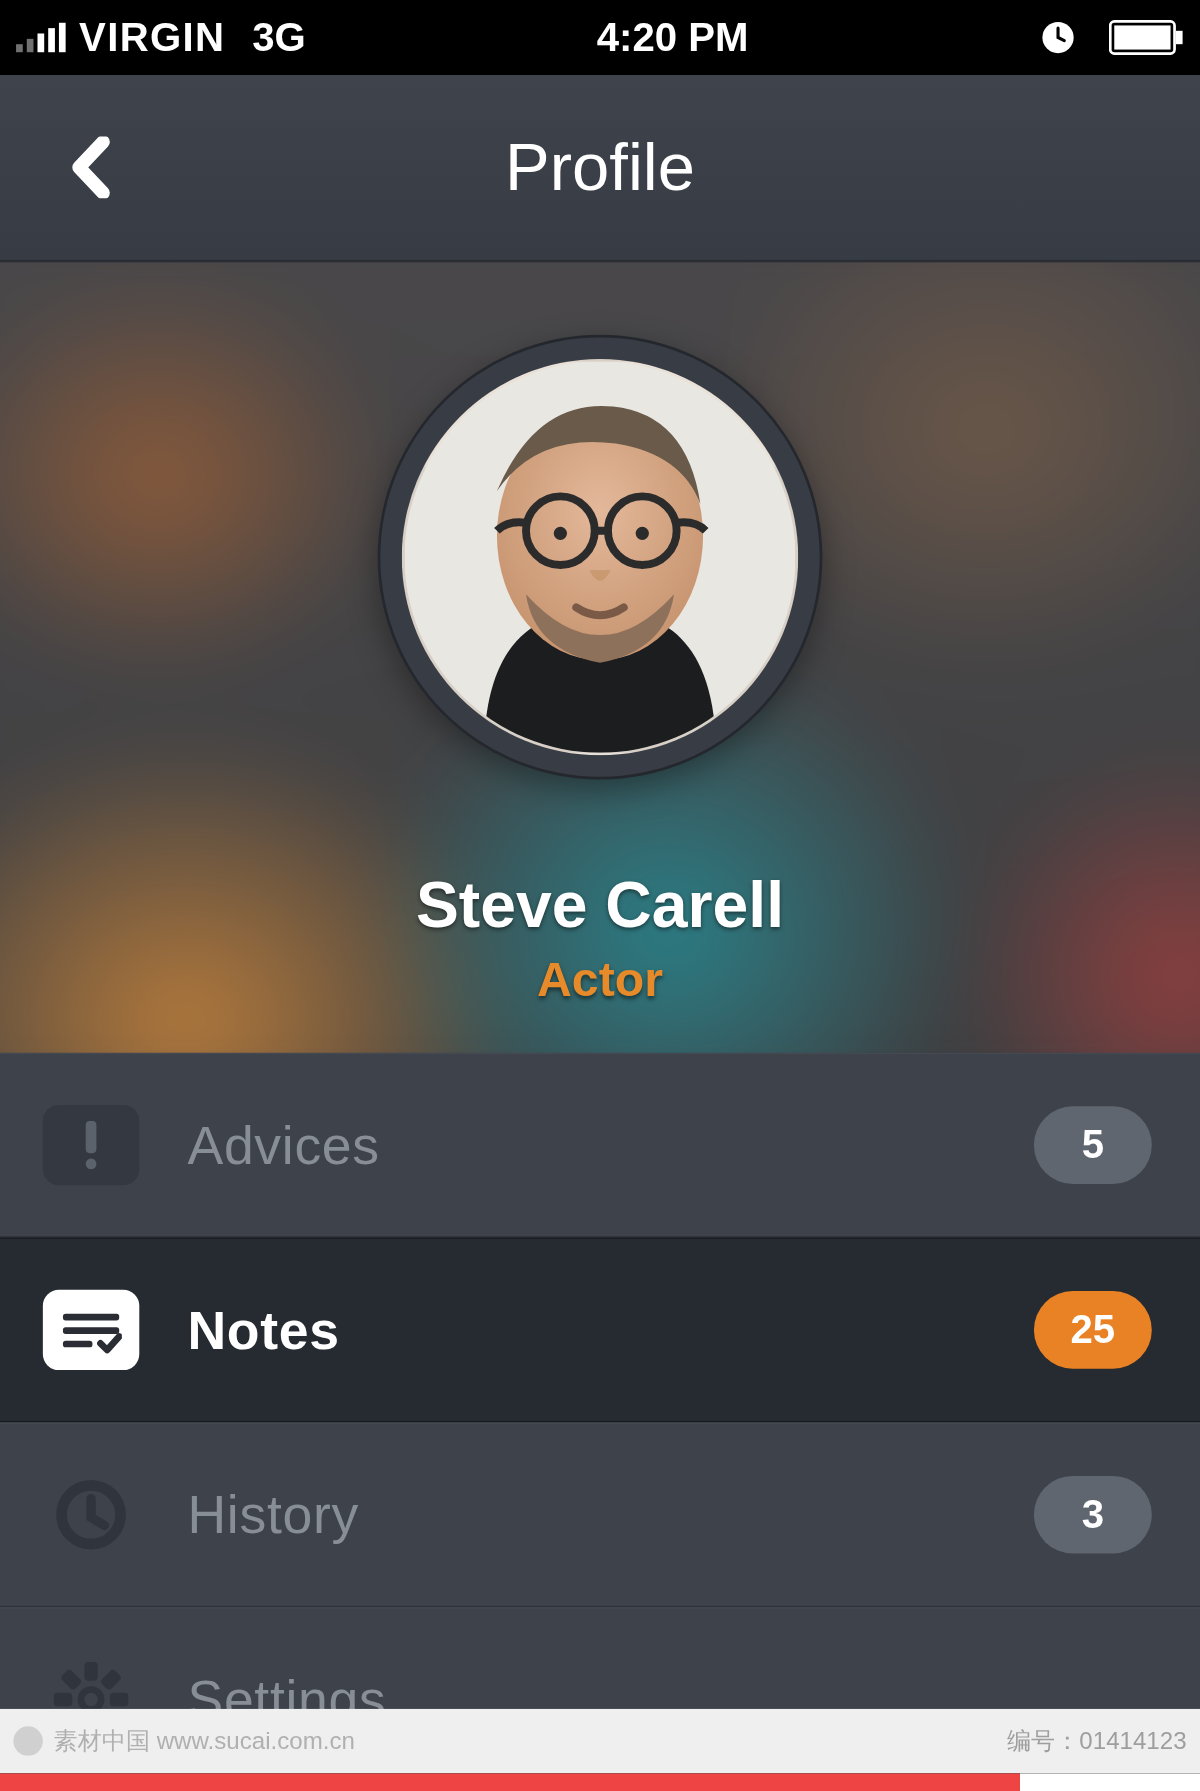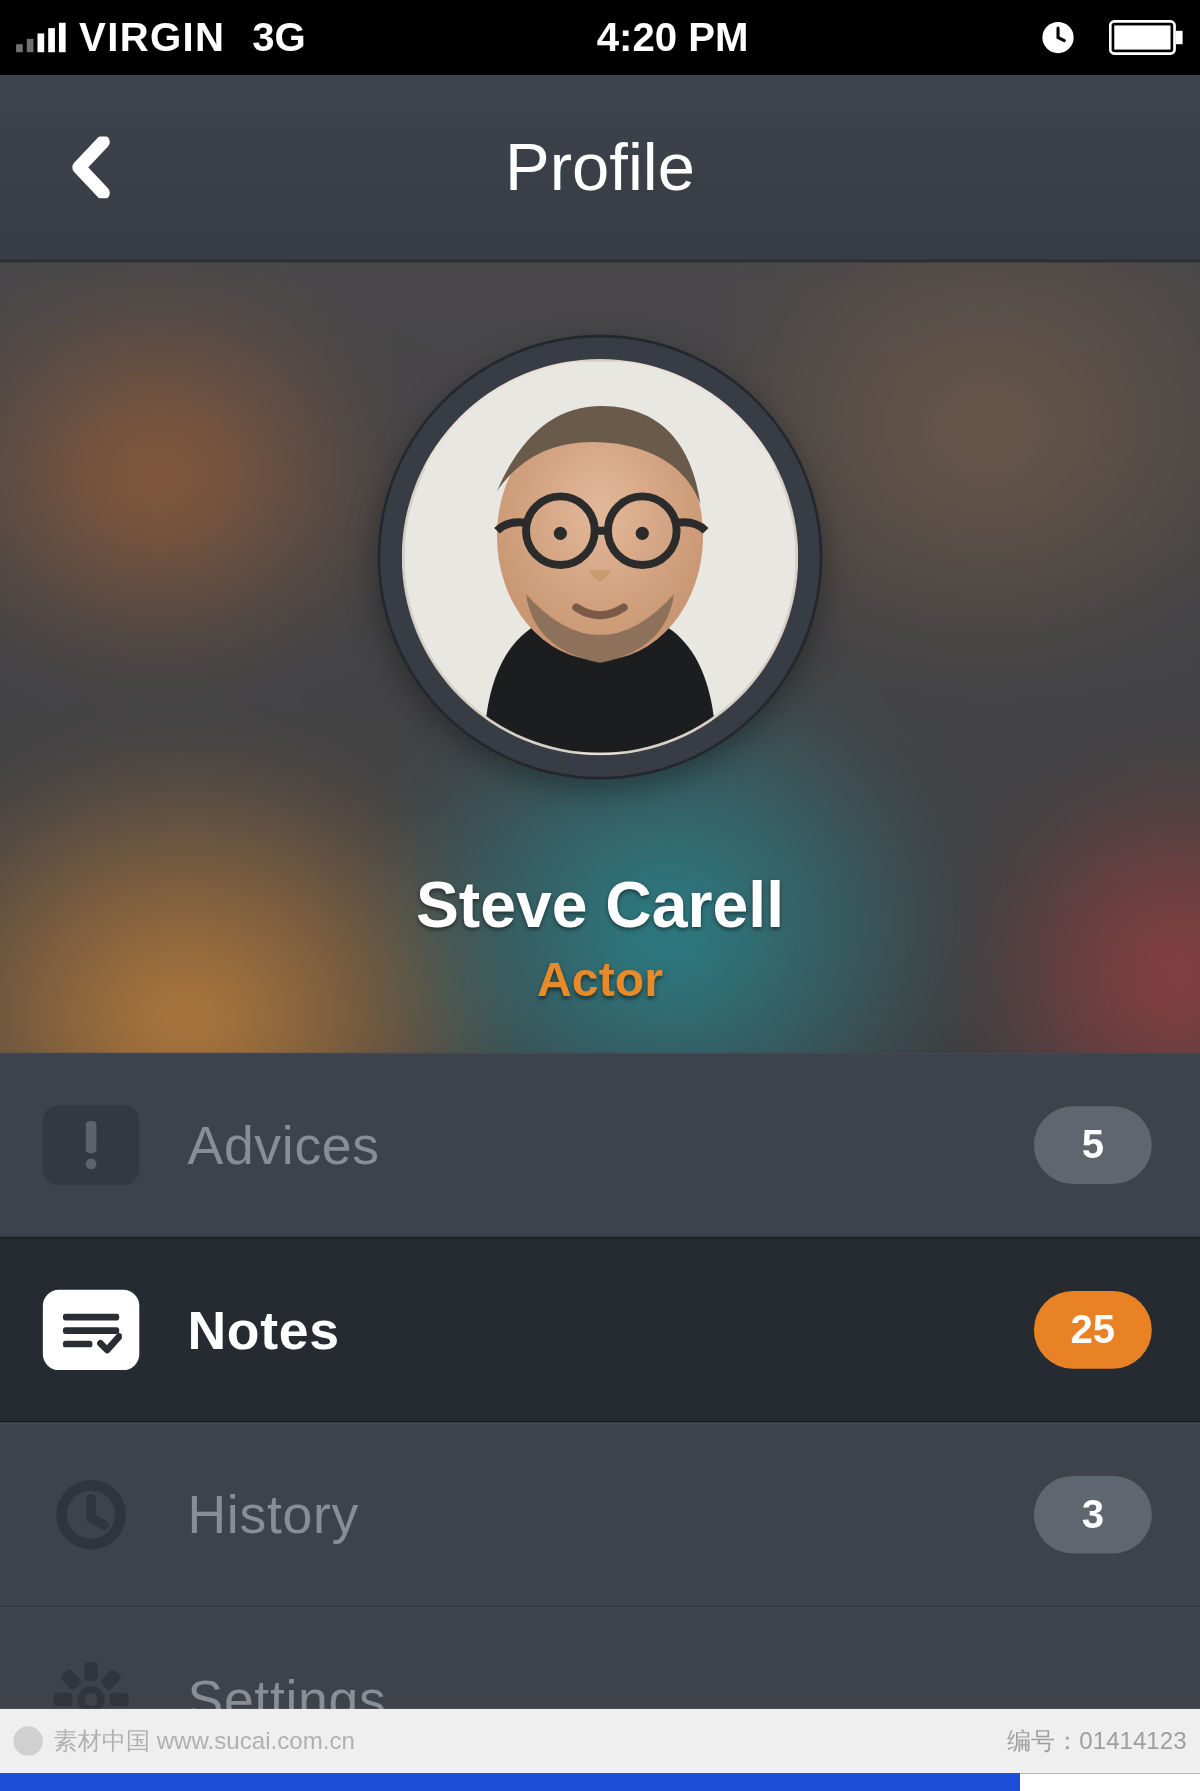--- a/index.html
+++ b/index.html
@@ -146,21 +146,21 @@
   .footer {
     position:absolute; left:0; right:0; bottom:0;
     height:48px; background:#efefef;
     display:flex; align-items:center; justify-content:space-between;
     padding:0 10px;
     font-size:18px; color:#9e9e9e;
   }
   .footer .wm { display:flex; align-items:center; gap:8px; color:#b0b0b0; }
   .footer .wm .dot { width:22px;height:22px;border-radius:50%;background:#d0d0d0; display:inline-block;}
   .canvas {
-    width:1020px; height:1791px; position:relative; background:#1d4ed8;
+    width:1020px; height:1791px; position:relative; background:#ef4444;
   }
   .scale-wrap {
     position:absolute; left:0; top:0;
     transform-origin: top left;
     transform: scale(1.339285714); 
   }
 </style>
 </head>
 <body>
 

